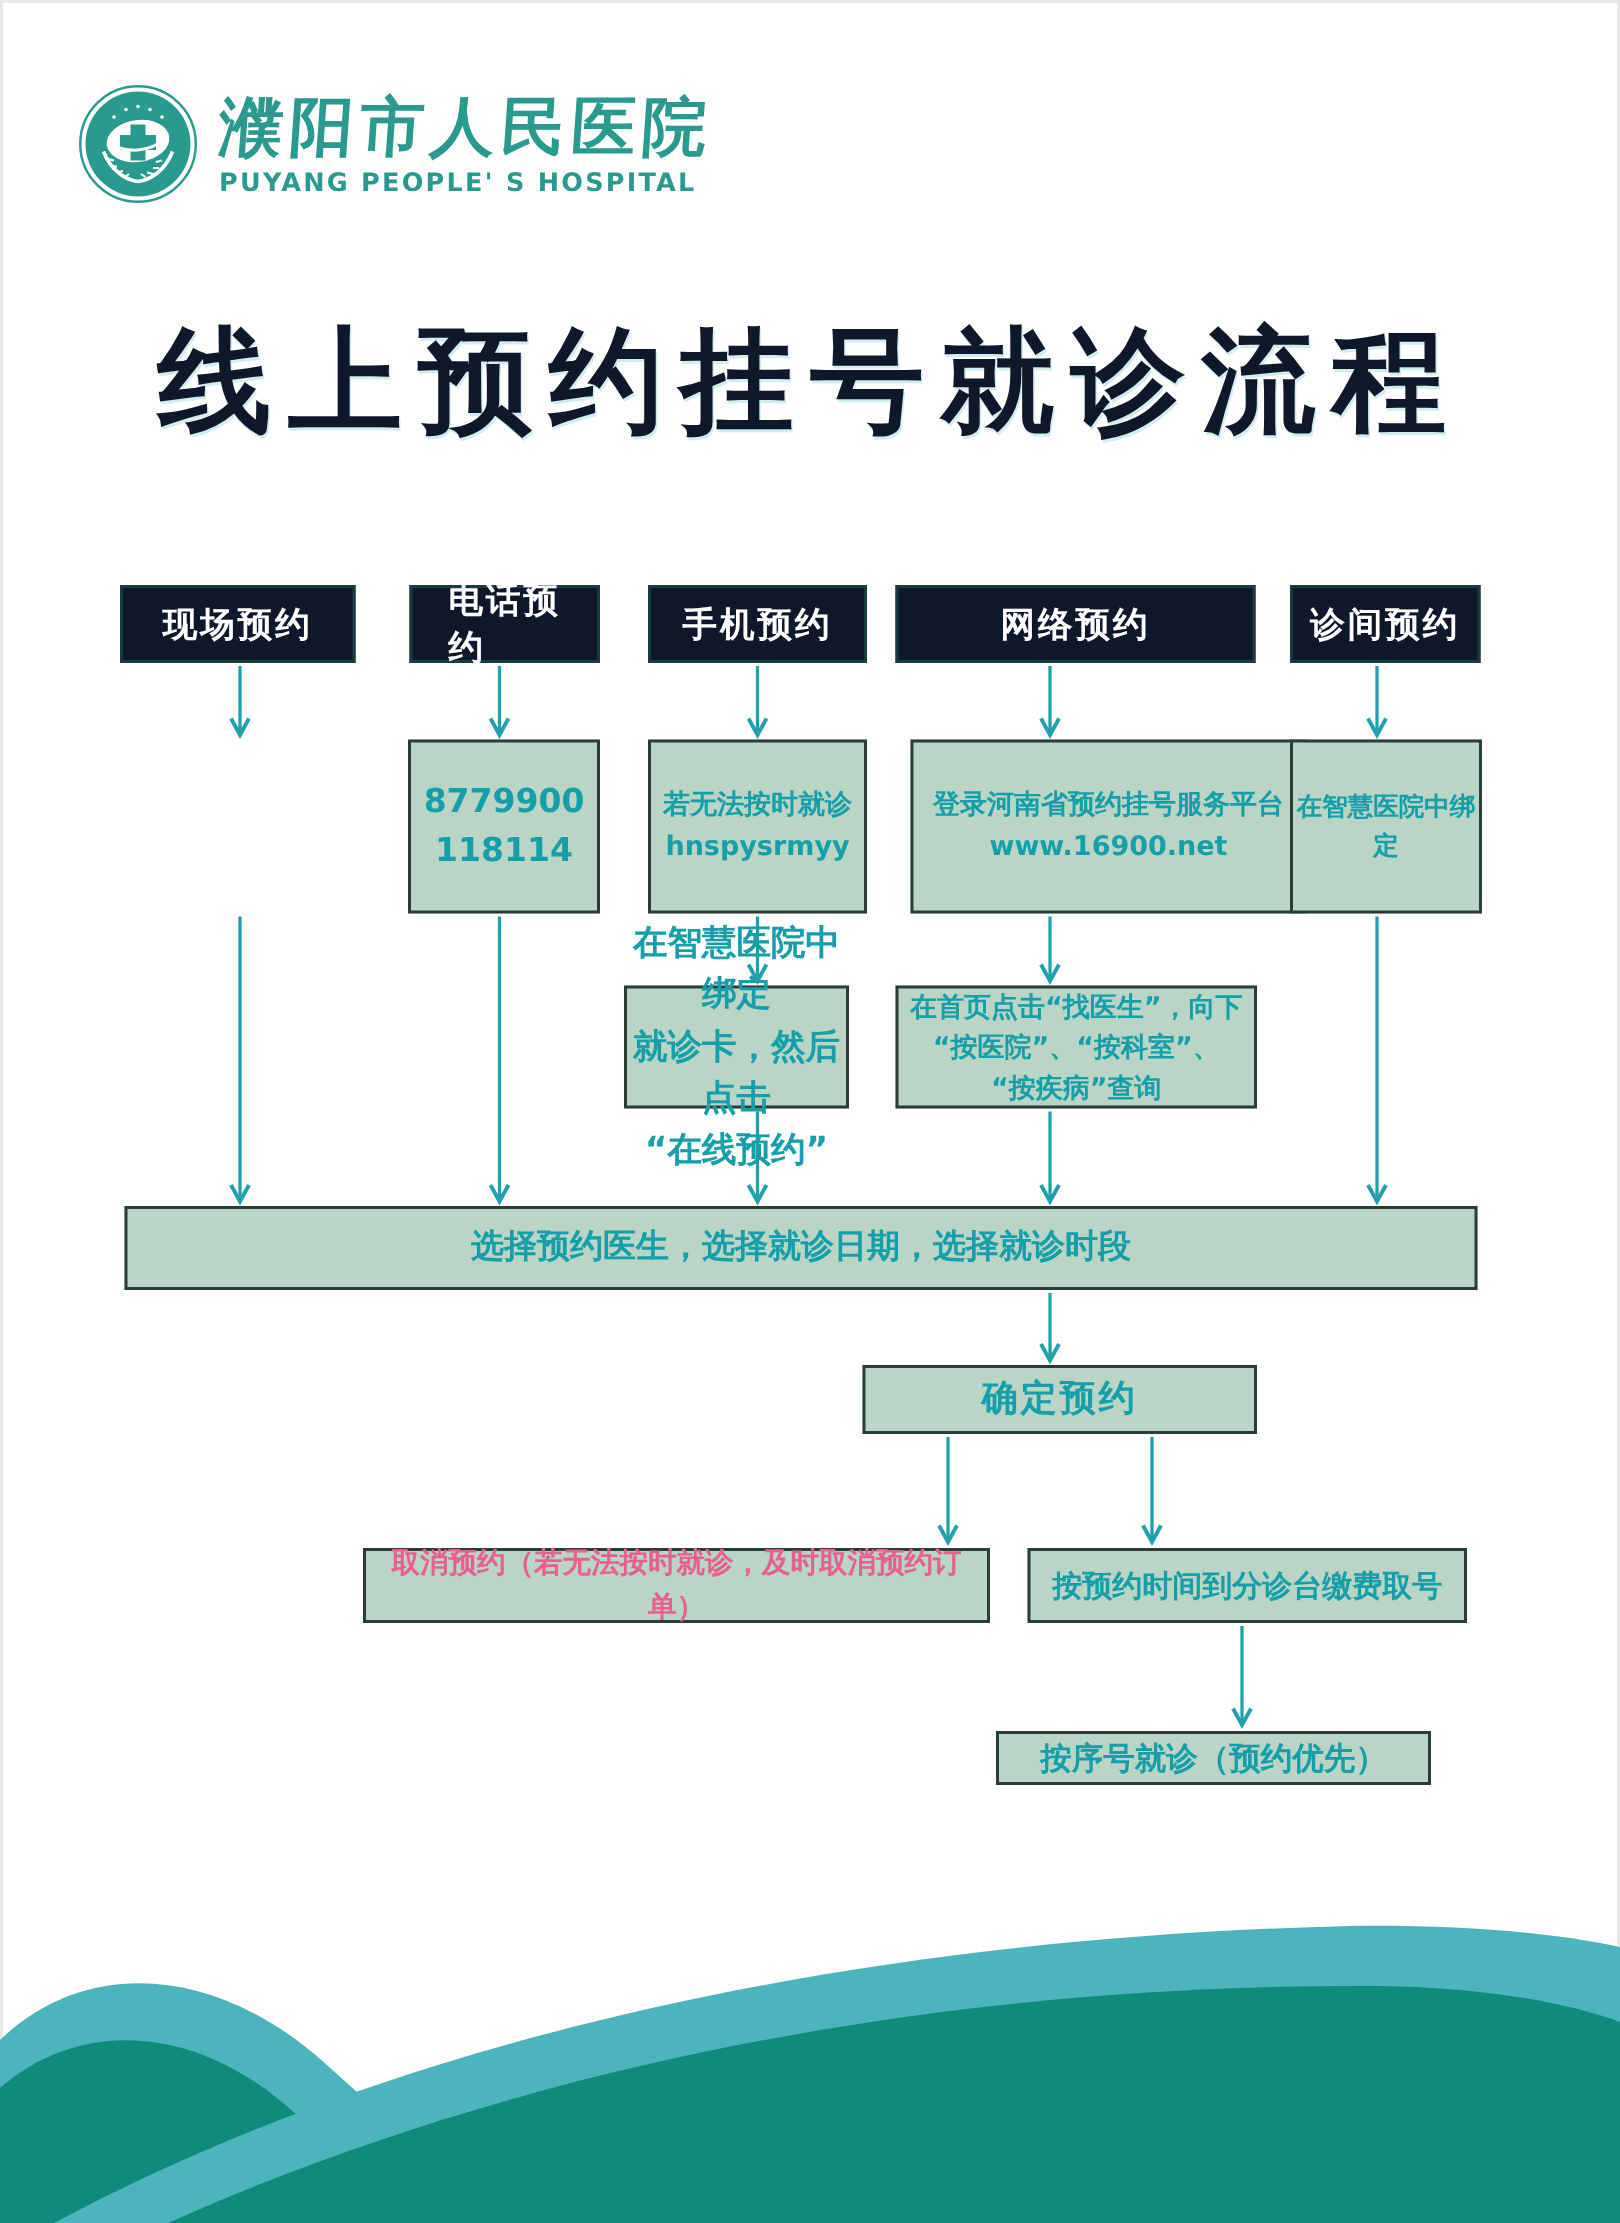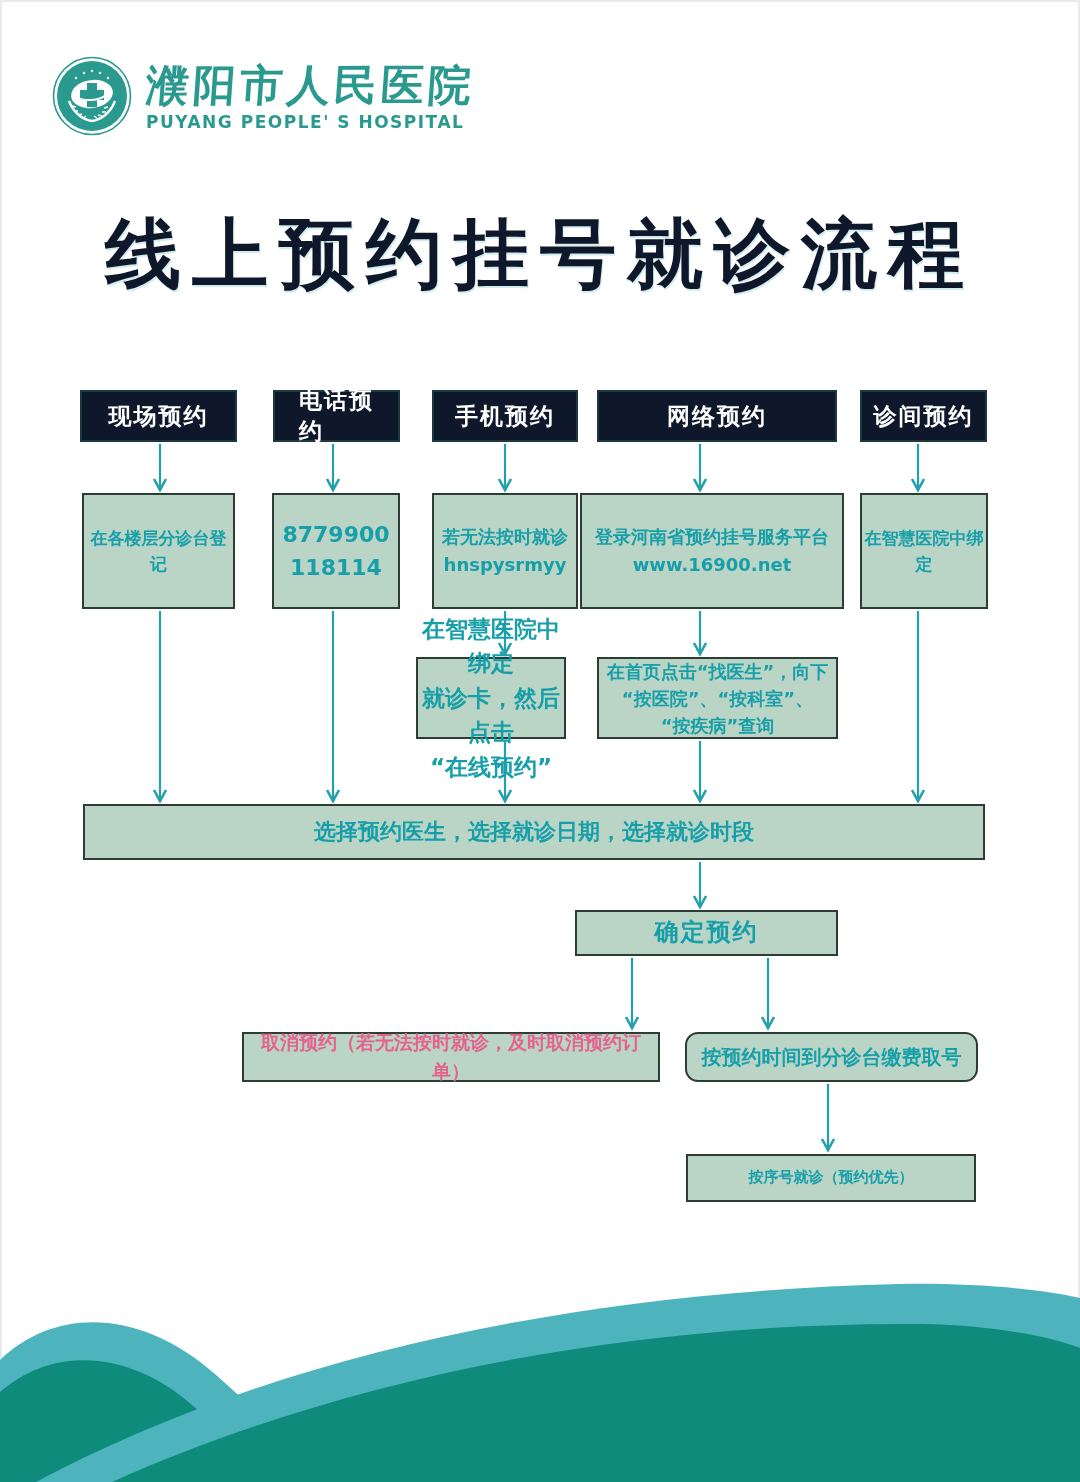--- a/index.html
+++ b/index.html
@@ -40,31 +40,31 @@
   
   .hdr-onsite{left:80px;width:157px;}
   .hdr-phone{left:273px;width:127px;padding-left:24px;}
   .hdr-mobile{left:432px;width:146px;}
   .hdr-web{left:597px;width:240px;}
   .hdr-clinic{left:860px;width:127px;}
   
   .s-onsite{left:82px;top:493px;width:153px;height:116px;font-size:17px;}
   .s-phone{left:272px;top:493px;width:128px;height:116px;font-size:22px;line-height:1.5;}
   .s-mobile{left:432px;top:493px;width:146px;height:116px;font-size:18px;}
-  .s-web{left:580px;top:493px;width:264px;height:116px;font-size:18px;}
+  .s-web{left:607px;top:493px;width:264px;height:116px;font-size:18px;}
   .s-clinic{left:860px;top:493px;width:128px;height:116px;font-size:17px;}
   
   .t-mobile{left:416px;top:657px;width:150px;height:82px;font-size:23px;line-height:1.5;}
   .t-web{left:597px;top:657px;width:241px;height:82px;font-size:18px;line-height:1.5;}
   
   .bar{left:83px;top:804px;width:902px;height:56px;font-size:22px;}
   .confirm{left:575px;top:910px;width:263px;height:46px;font-size:24px;letter-spacing:2px;}
   .cancel{left:242px;top:1032px;width:418px;height:50px;font-size:19px;}
-  .pay{left:685px;top:1032px;width:293px;height:50px;font-size:20px;border-radius:13px;}
-  .final{left:686px;top:1154px;width:290px;height:48px;font-size:15px;}
+  .pay{left:685px;top:1032px;width:293px;height:50px;font-size:20px;}
+  .final{left:664px;top:1154px;width:290px;height:36px;font-size:21px;}
   
   .connectors{position:absolute;left:0;top:0;width:1080px;height:1482px;pointer-events:none;}
   .wave{position:absolute;left:0;top:1252px;width:1080px;height:230px;}
 </style>
 </head>
 <body>
 
 <div class="page">
 
   <header class="logo">
@@ -123,21 +123,20 @@
       <line x1="828" y1="1084" x2="828" y2="1150" marker-end="url(#ah)"></line>
     </g>
   </svg>
 
   <div class="hdr hdr-onsite">现场预约</div>
   <div class="hdr hdr-phone">电话预约</div>
   <div class="hdr hdr-mobile">手机预约</div>
   <div class="hdr hdr-web">网络预约</div>
   <div class="hdr hdr-clinic">诊间预约</div>
 
-  <div class="step s-onsite">在各楼层分诊台登记</div>
   <div class="step s-phone">8779900
 118114</div>
   <div class="step s-mobile">若无法按时就诊
 hnspysrmyy</div>
   <div class="step s-web">登录河南省预约挂号服务平台
 www.16900.net</div>
   <div class="step s-clinic">在智慧医院中绑定</div>
 
   <div class="step t-mobile">在智慧医院中绑定
 就诊卡，然后点击

